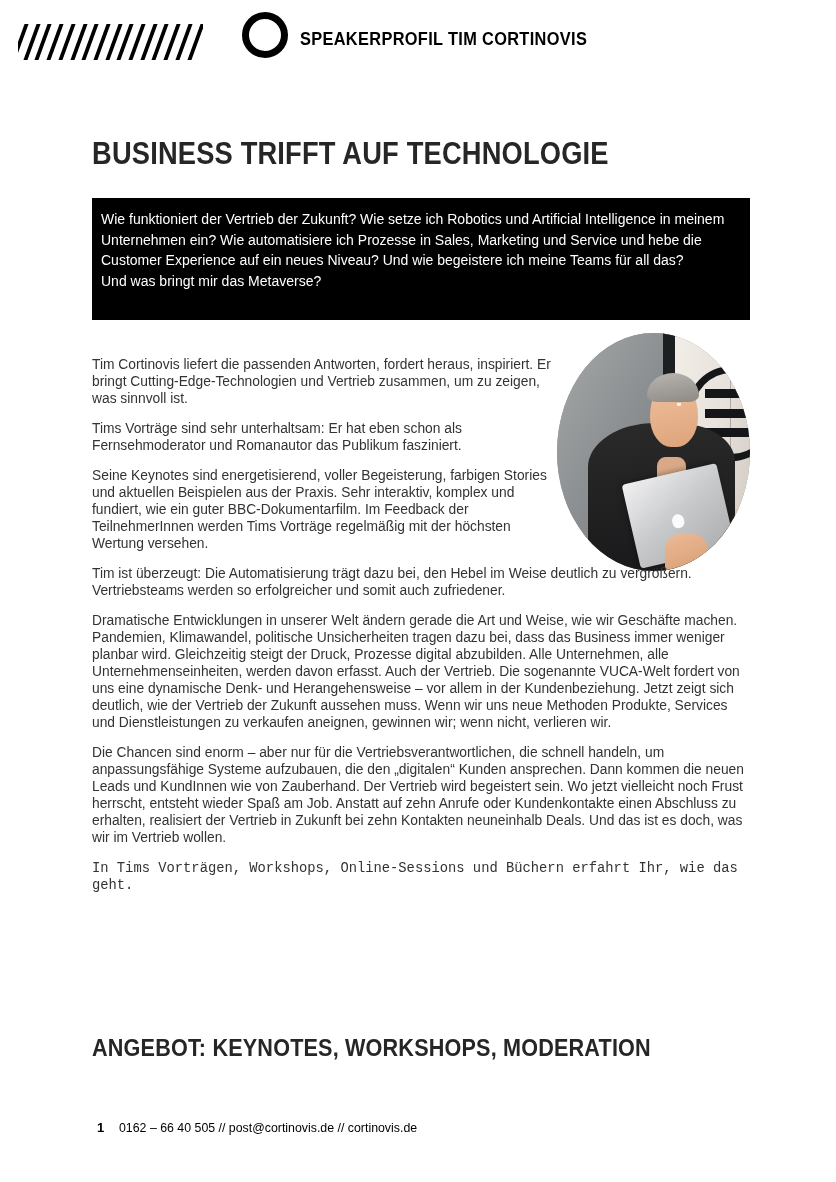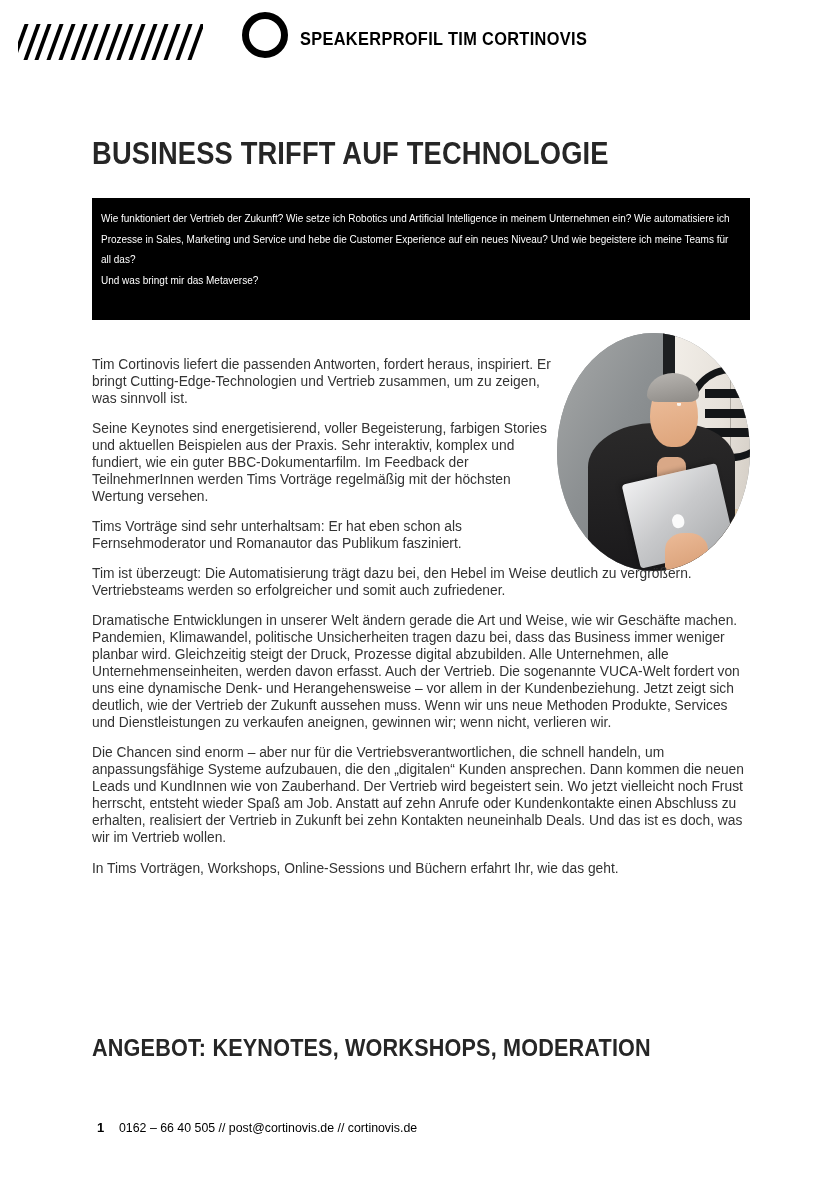--- a/index.html
+++ b/index.html
@@ -84,21 +84,21 @@
     top: 198px;
     width: 658px;
     height: 122px;
     background: #000000;
     box-sizing: border-box;
     padding: 11px 14px 0 9px;
   }
   .lead-box p {
     margin: 0;
     color: #ffffff;
-    font-size: 10px;
+    font-size: 14px;
     line-height: 20.5px;
   }
   .lead-box p.second {
   }
 
   
   .portrait {
     position: absolute;
     left: 557px;
     top: 333px;
@@ -237,20 +237,21 @@
     margin: 0 0 13px 0;
     color: #333333;
     font-size: 13.8px;
     line-height: 17px;
   }
   .copy p.narrow {
     width: 472px;
   }
   .copy p.spaced-top {
     margin-top: 14px;
+    font-family: Liberation Mono, monospace;
   }
 
   
   .offer-title {
     position: absolute;
     left: 92px;
     top: 1034px;
     font-size: 24px;
     font-weight: bold;
     letter-spacing: 0.2px;
@@ -351,22 +352,22 @@
     <div class="p-hair"></div>
     <div class="p-laptop">
       <div class="p-apple"></div>
     </div>
     <div class="p-arm"></div>
   </div>
 </div>
 
 <div class="copy">
   <p class="narrow">Tim Cortinovis liefert die passenden Antworten, fordert heraus, inspiriert. Er bringt Cutting-Edge-Technologien und Vertrieb zusammen, um zu zeigen, was sinnvoll ist.</p>
+  <p class="narrow">Tims Vorträge sind sehr unterhaltsam: Er hat eben schon als Fernsehmoderator und Romanautor das Publikum fasziniert.</p>
   <p class="narrow">Seine Keynotes sind energetisierend, voller Begeisterung, farbigen Stories und aktuellen Beispielen aus der Praxis. Sehr interaktiv, komplex und fundiert, wie ein guter BBC-Dokumentarfilm. Im Feedback der TeilnehmerInnen werden Tims Vorträge regelmäßig mit der höchsten Wertung versehen.</p>
-  <p class="narrow">Tims Vorträge sind sehr unterhaltsam: Er hat eben schon als Fernsehmoderator und Romanautor das Publikum fasziniert.</p>
   <p>Tim ist überzeugt: Die Automatisierung trägt dazu bei, den Hebel im Weise deutlich zu vergrößern. Vertriebsteams werden so erfolgreicher und somit auch zufriedener.</p>
   <p>Dramatische Entwicklungen in unserer Welt ändern gerade die Art und Weise, wie wir Geschäfte machen. Pandemien, Klimawandel, politische Unsicherheiten tragen dazu bei, dass das Business immer weniger planbar wird. Gleichzeitig steigt der Druck, Prozesse digital abzubilden. Alle Unternehmen, alle Unternehmenseinheiten, werden davon erfasst. Auch der Vertrieb. Die sogenannte VUCA-Welt fordert von uns eine dynamische Denk- und Herangehensweise – vor allem in der Kundenbeziehung. Jetzt zeigt sich deutlich, wie der Vertrieb der Zukunft aussehen muss. Wenn wir uns neue Methoden Produkte, Services und Dienstleistungen zu verkaufen aneignen, gewinnen wir; wenn nicht, verlieren wir.</p>
   <p>Die Chancen sind enorm – aber nur für die Vertriebsverantwortlichen, die schnell handeln, um anpassungsfähige Systeme aufzubauen, die den „digitalen“ Kunden ansprechen. Dann kommen die neuen Leads und KundInnen wie von Zauberhand. Der Vertrieb wird begeistert sein. Wo jetzt vielleicht noch Frust herrscht, entsteht wieder Spaß am Job. Anstatt auf zehn Anrufe oder Kundenkontakte einen Abschluss zu erhalten, realisiert der Vertrieb in Zukunft bei zehn Kontakten neuneinhalb Deals. Und das ist es doch, was wir im Vertrieb wollen.</p>
   <p class="spaced-top">In Tims Vorträgen, Workshops, Online-Sessions und Büchern erfahrt Ihr, wie das geht.</p>
 </div>
 
 <div class="offer-title">ANGEBOT: KEYNOTES, WORKSHOPS, MODERATION</div>
 
 <div class="page-footer">
   <span class="page-num">1</span>

